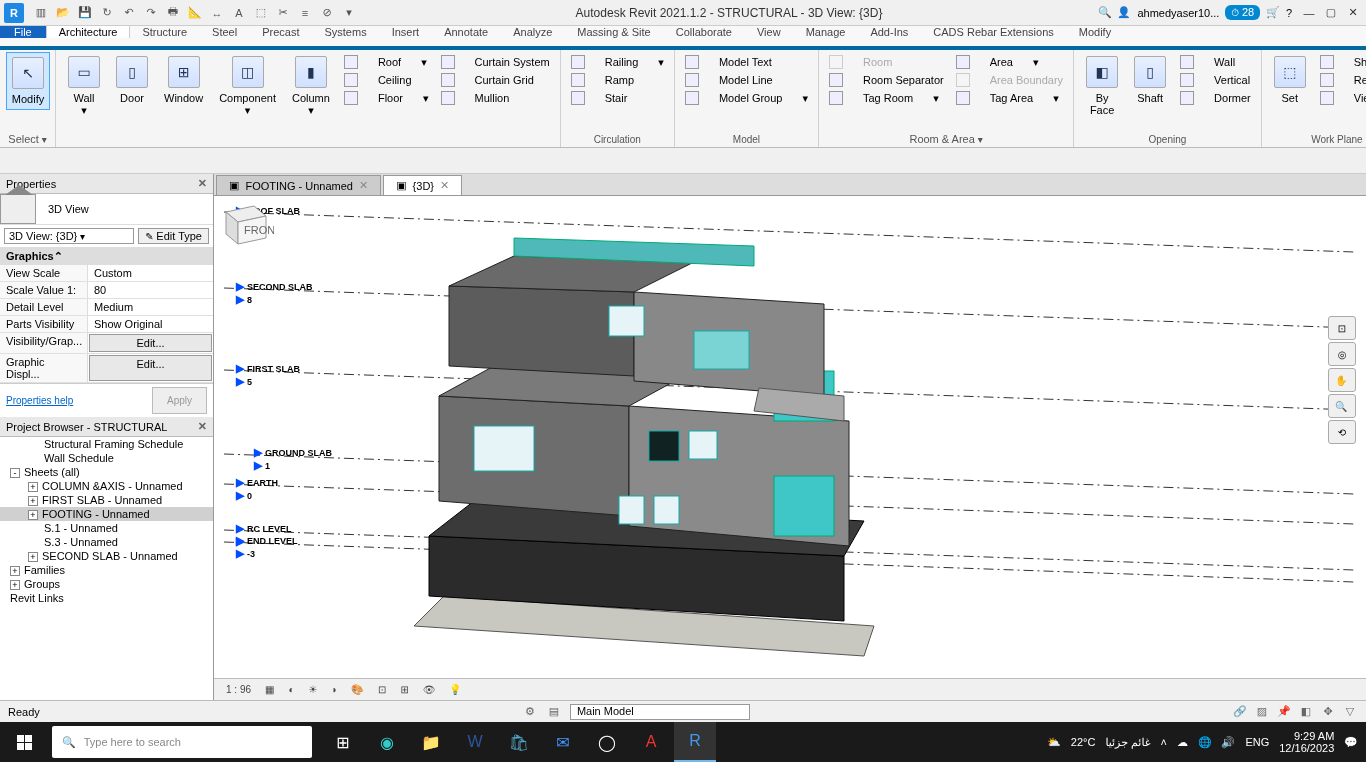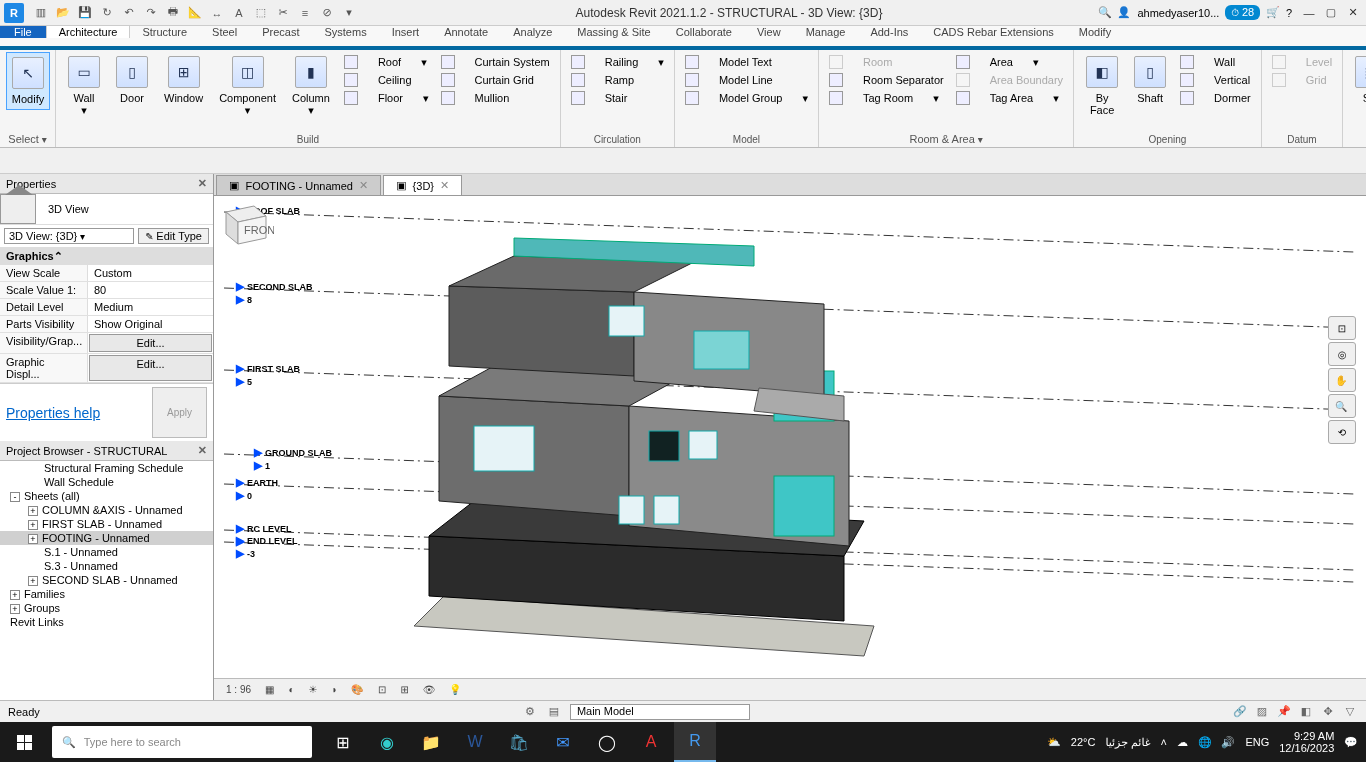--- a/index.html
+++ b/index.html
@@ -40,22 +40,22 @@
 .type-row{display:flex;padding:3px 4px;gap:4px;border-bottom:1px solid #ddd;align-items:center}
 .type-sel{flex:1;border:1px solid #999;background:#fff;padding:1px 4px;font-size:10px}
 .edit-type{border:1px solid #999;background:#f0f0f0;padding:1px 6px;font-size:10px;cursor:pointer}
 .cat-hdr{background:#ddd;padding:2px 6px;display:flex;justify-content:flex-start;font-size:10px;font-weight:bold}
 .prop-grid{font-size:10px}
 .prop-row{display:flex;border-bottom:1px solid #e0e0e0}
 .prop-k{width:88px;padding:2px 6px;background:#f8f8f8;border-right:1px solid #ddd}
 .prop-v{flex:1;padding:2px 6px}
 .prop-v.btn{text-align:center;background:#e8e8e8;border:1px solid #999;margin:1px;cursor:pointer}
 .props-foot{display:flex;justify-content:space-between;align-items:center;padding:3px 6px;border-top:1px solid #ccc}
-.props-foot a{color:#0066cc;text-decoration:underline;font-size:14px}
-.apply-btn{border:1px solid #bbb;background:#eee;padding:19px 14px;color:#999;font-size:10px}
+.props-foot a{color:#0066cc;text-decoration:underline;font-size:10px}
+.apply-btn{border:1px solid #bbb;background:#eee;padding:7px 14px;color:#999;font-size:10px}
 .browser{flex:1;overflow:auto;font-size:11px}
 .tree-item{padding:1px 4px 1px 24px;cursor:pointer;white-space:nowrap}
 .tree-item.l1{padding-left:10px}
 .tree-item.l2{padding-left:28px}
 .tree-item.l3{padding-left:44px}
 .tree-item.sel{background:#d0d0d0}
 .tree-exp{display:inline-block;width:10px;height:10px;border:1px solid #888;text-align:center;line-height:8px;font-size:9px;margin-right:4px;background:#fff}
 .view-area{flex:1;display:flex;flex-direction:column;position:relative;background:#fff}
 .view-tabs{height:22px;background:#ddd;display:flex;align-items:flex-end;border-bottom:1px solid #999}
 .vtab{padding:3px 12px;background:#ccc;border:1px solid #999;border-bottom:none;margin-left:2px;display:flex;align-items:center;gap:6px;cursor:pointer;font-size:11px}
@@ -193,21 +193,20 @@
         <div class="small-btn">
             <span class="si"></span>
             <span>Curtain Grid</span>
           </div>
         <div class="small-btn">
             <span class="si"></span>
             <span>Mullion</span>
           </div>
       </div>
     </div>
-    <div class="ribbon-group-label">Build</div>
   </div>
   <div class="ribbon-group">
     <div class="ribbon-group-body">
       <div class="small-col">
         <div class="small-btn"><span class="si"></span><span>Railing</span> ▾</div>
         <div class="small-btn">
             <span class="si"></span>
             <span>Ramp</span>
           </div>
         <div class="small-btn">
@@ -277,35 +276,20 @@
             <span class="si"></span>
             <span>Vertical</span>
           </div>
         <div class="small-btn">
             <span class="si"></span>
             <span>Dormer</span>
           </div>
       </div>
     </div>
     <div class="ribbon-group-label">Opening</div>
-  </div>
-  <div class="ribbon-group">
-    <div class="ribbon-group-body">
-      <div class="small-col">
-        <div class="small-btn dim">
-            <span class="si"></span>
-            <span>Level</span>
-          </div>
-        <div class="small-btn dim">
-            <span class="si"></span>
-            <span>Grid</span>
-          </div>
-      </div>
-    </div>
-    <div class="ribbon-group-label">Datum</div>
   </div>
   <div class="ribbon-group">
     <div class="ribbon-group-body">
       <div class="big-btn">
           <div class="ico">⬚</div>
           <span>Set</span>
         </div>
       <div class="small-col">
         <div class="small-btn">
             <span class="si"></span>

